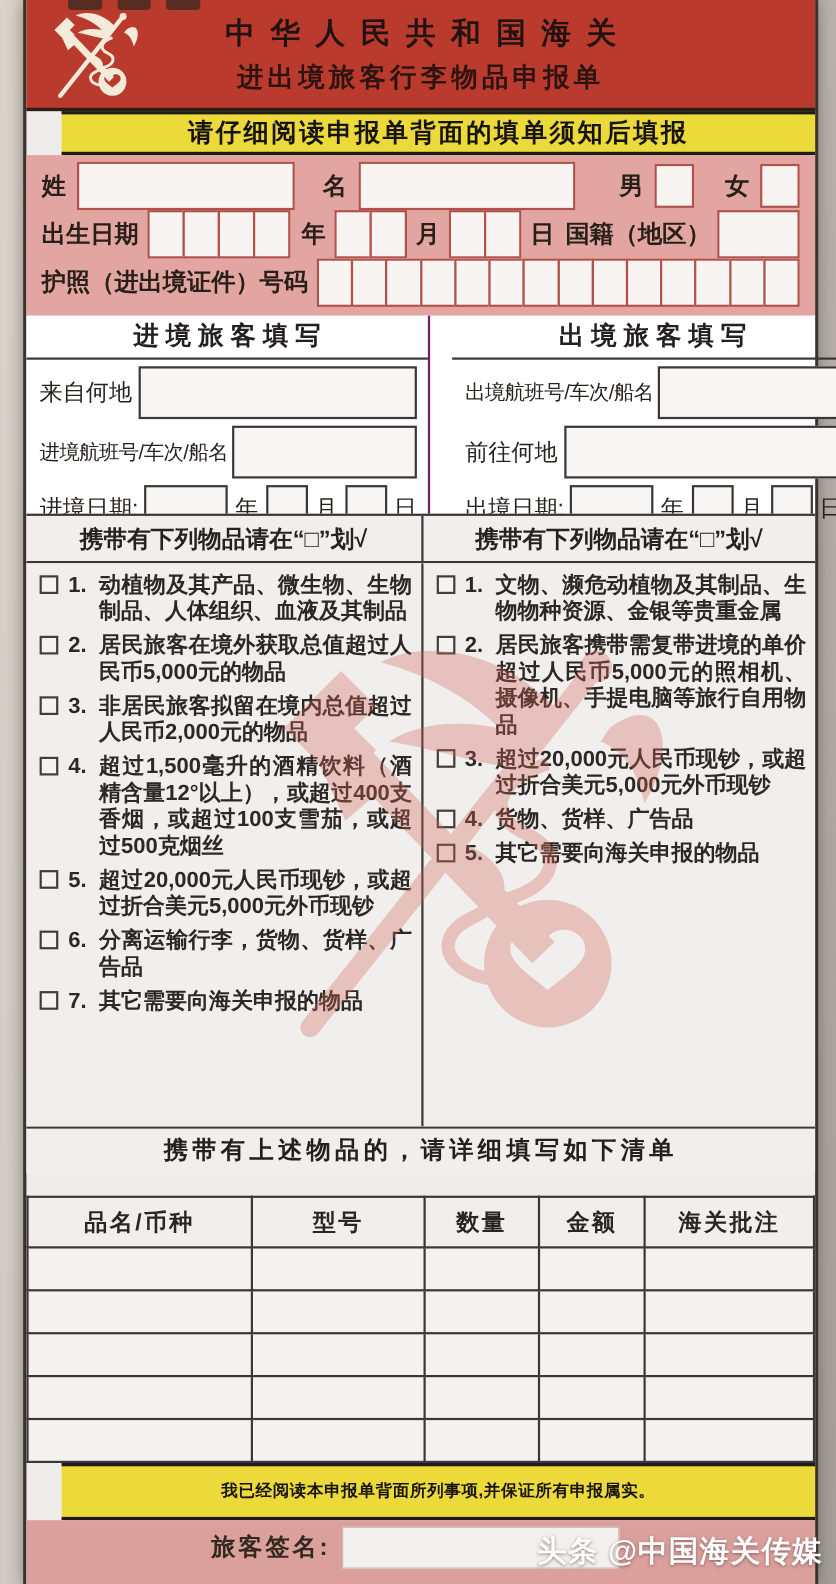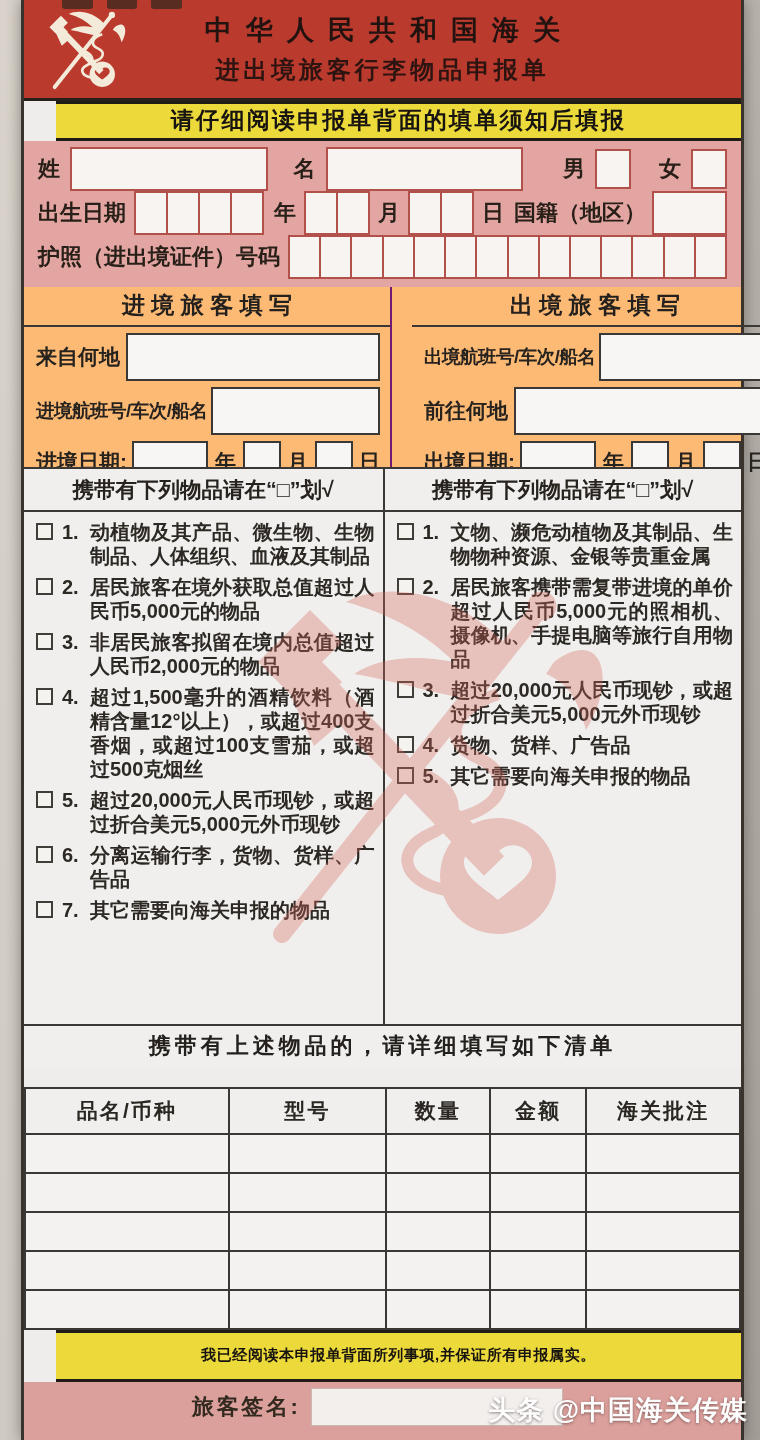--- a/index.html
+++ b/index.html
@@ -36,28 +36,28 @@
   .prow { display:flex; align-items:center; height:44px; }
   .plabel { font-size:22px; font-weight:bold; color:#282018; white-space:nowrap; }
   .wbox { background:#f7f4f1; border:2px solid #b2504b; height:44px; }
   .cellgrp { display:flex; height:44px; }
   .cellgrp .cell { width:34px; height:44px; background:#f7f4f1; border:2px solid #b2504b; margin-left:-2px; }
   .cellgrp .cell:first-child { margin-left:0; }
   .cellgrp.flex1 { flex:1; }
   .cellgrp.flex1 .cell { flex:1; width:auto; }
   .sexbox { width:36px; height:40px; background:#f7f4f1; border:2px solid #b2504b; }
   
-  .twocol { height:180px; background:#fdba74; display:grid; grid-template-columns:1fr 1fr; }
+  .twocol { height:180px; background:#ffffff; display:grid; grid-template-columns:1fr 1fr; }
   .tcol { padding:0 10px 4px 12px; display:flex; flex-direction:column; }
   .tcol.right { border-left:2px solid #701a75;padding-left:32px; }
   .tchead { height:40px; display:flex; align-items:center; justify-content:center;
             font-size:23px; font-weight:bold; letter-spacing:.28em; text-indent:.28em;
             border-bottom:2px solid #3a3734; margin:0 -10px 0 -12px; color:#23201d; }
   .frow { display:flex; align-items:center; margin-top:6px; }
-  .flabel { font-size:21px; font-weight:bold; white-space:nowrap; color:#26221e; }
+  .flabel { font-size:21px; font-weight:normal; white-space:nowrap; color:#26221e; }
   .flabel.small { font-size:18.5px; letter-spacing:-.5px; }
   .obox { background:#f8f6f4; border:2px solid #3a3734; }
   
   .cbhead { height:47px; display:grid; grid-template-columns:1fr 1fr; background:#f1efed;
             border-top:2px solid #3a3734; border-bottom:2px solid #3a3734; }
   .cbhead > div { display:flex; align-items:center; justify-content:center;
             font-size:21.5px; font-weight:bold; color:#26221e; }
   .cbhead > div + div { border-left:2px solid #3a3734; }
   .cblists { height:528px; display:grid; grid-template-columns:1fr 1fr; background:#f1efed;
              position:relative; overflow:hidden; }

